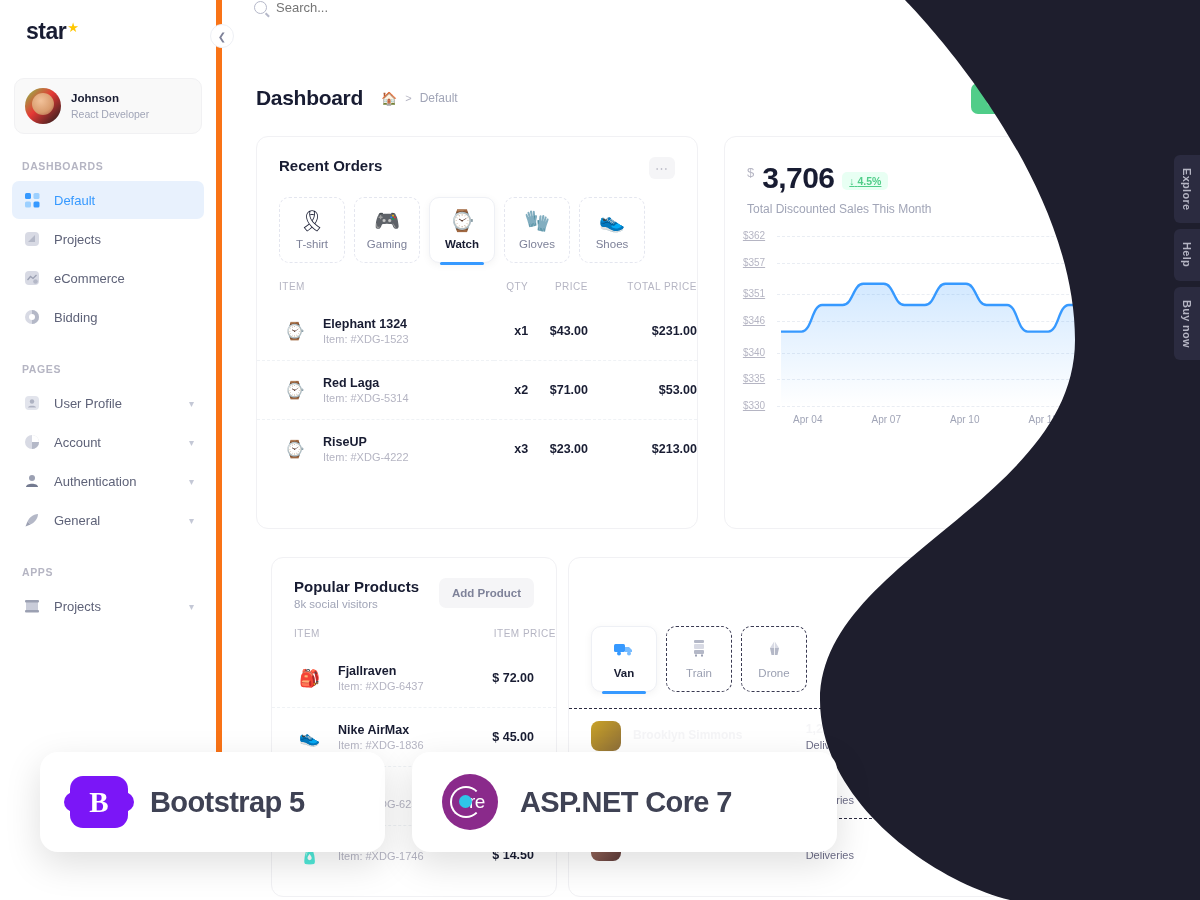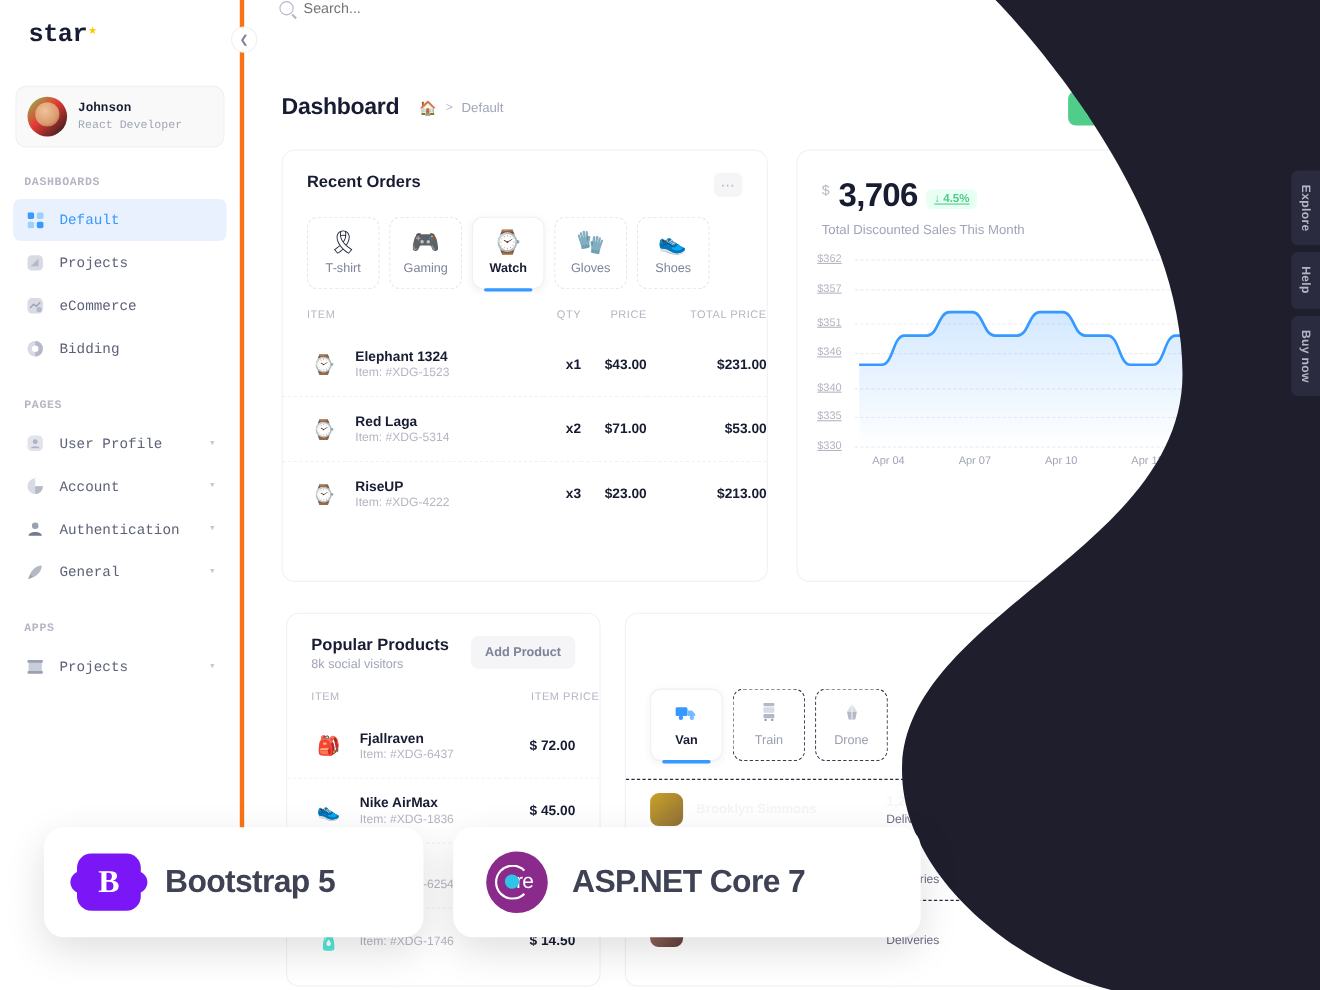--- a/index.html
+++ b/index.html
@@ -20,23 +20,22 @@
     z-index: 40;
     pointer-events: none;
   }
 
   
   .sidebar {
     position: absolute;
     left: 0; top: 0;
     width: 222px; height: 760px;
     background: #ffffff;
-    border-right: 4px solid #f97316;
+    border-right: 6px solid #f97316;
     z-index: 10;
-    font-family: Liberation Mono, monospace;
   }
   .logo {
     padding: 18px 0 0 26px;
     display: flex; align-items: flex-start;
     height: 60px;
   }
   .logo-text {
     font-size: 23px; font-weight: bold; letter-spacing: -0.5px;
     color: #181c32;
   }
@@ -229,21 +228,21 @@
     padding: 3px 7px; border-radius: 5px; margin-bottom: 3px; text-decoration: underline;
   }
   .amount-note { font-size: 12px; color: #a1a5b7; padding: 9px 22px 0 22px; }
 
   .chart-box { position: relative; margin: 14px 12px 0 12px; height: 200px; }
   .ylab { position: absolute; left: 0; font-size: 10px; color: #b5b5c3; text-align: center; width: 34px; text-decoration: underline; }
   .gridline { position: absolute; left: 40px; right: 6px; border-top: 1px dashed #e9edf3; }
   .xlab { position: absolute; font-size: 10px; color: #a1a5b7; text-align: center; }
 
   
-  #card-popular { left: 260px; top: 557px; width: 286px; height: 340px; }
+  #card-popular { left: 271px; top: 557px; width: 286px; height: 340px; }
   .btn-soft {
     margin-left: auto; background: #f5f5f7; color: #7e8299;
     font-size: 11.5px; font-weight: bold; border: none; border-radius: 7px;
     padding: 0 13px; height: 30px; cursor: pointer; font-family: inherit;
   }
   .btn-soft.on-dark { background: #2b2b40; color: #6d6d87; }
 
   
   #card-agents { left: 568px; top: 557px; width: 600px; height: 340px; }
   .agent-row { display: flex; align-items: center; padding: 12px 22px; border-top: 1px dashed #2b2b40; }

